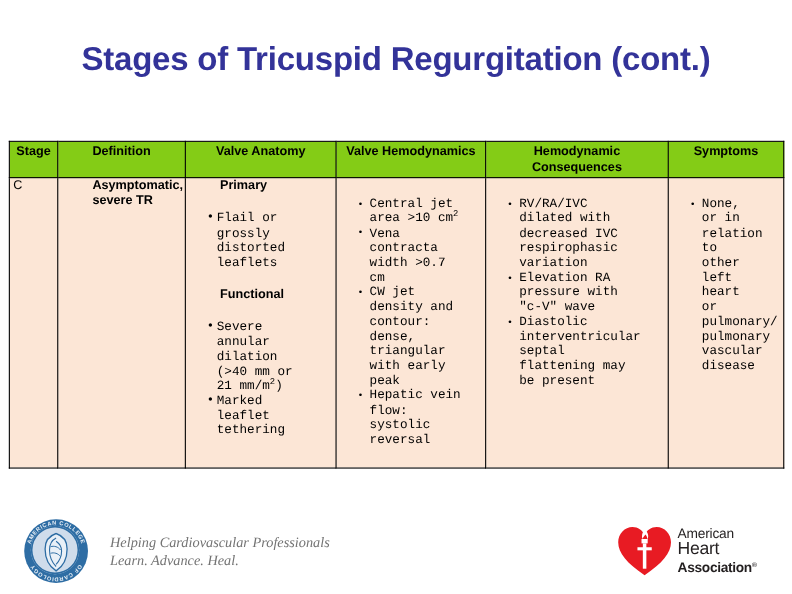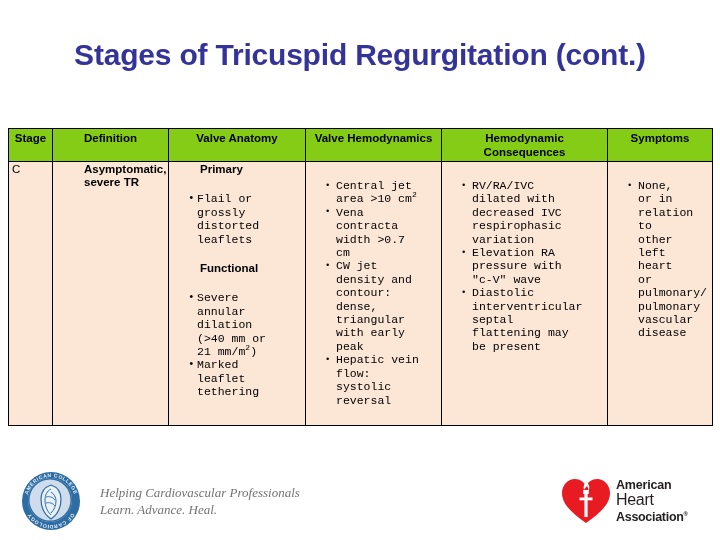--- a/index.html
+++ b/index.html
@@ -166,21 +166,21 @@
     position: absolute;
     left: 0; top: 4px;
     width: 52px; height: 50px;
   }
   #aha-wordmark {
     position: absolute;
     left: 56px;
     top: 6px;
     line-height: 14.5px;
   }
-  #aha-wordmark .l1 { font-size: 12.5px; font-weight: bold; color: #231f20; letter-spacing: -0.2px; }
+  #aha-wordmark .l1 { font-size: 12.5px; font-weight: normal; color: #231f20; letter-spacing: -0.2px; }
   #aha-wordmark .l2 { font-size: 16px; font-weight: normal; color: #231f20; letter-spacing: -0.3px; }
   #aha-wordmark .l3 { font-size: 12.5px; font-weight: bold; color: #231f20; letter-spacing: -0.3px; }
   #aha-wordmark .reg { font-size: 6px; vertical-align: super; }
 </style>
 </head>
 <body>
 
 <div id="slide-title">Stages of Tricuspid Regurgitation (cont.)</div>
 
 <table id="stages-table">

